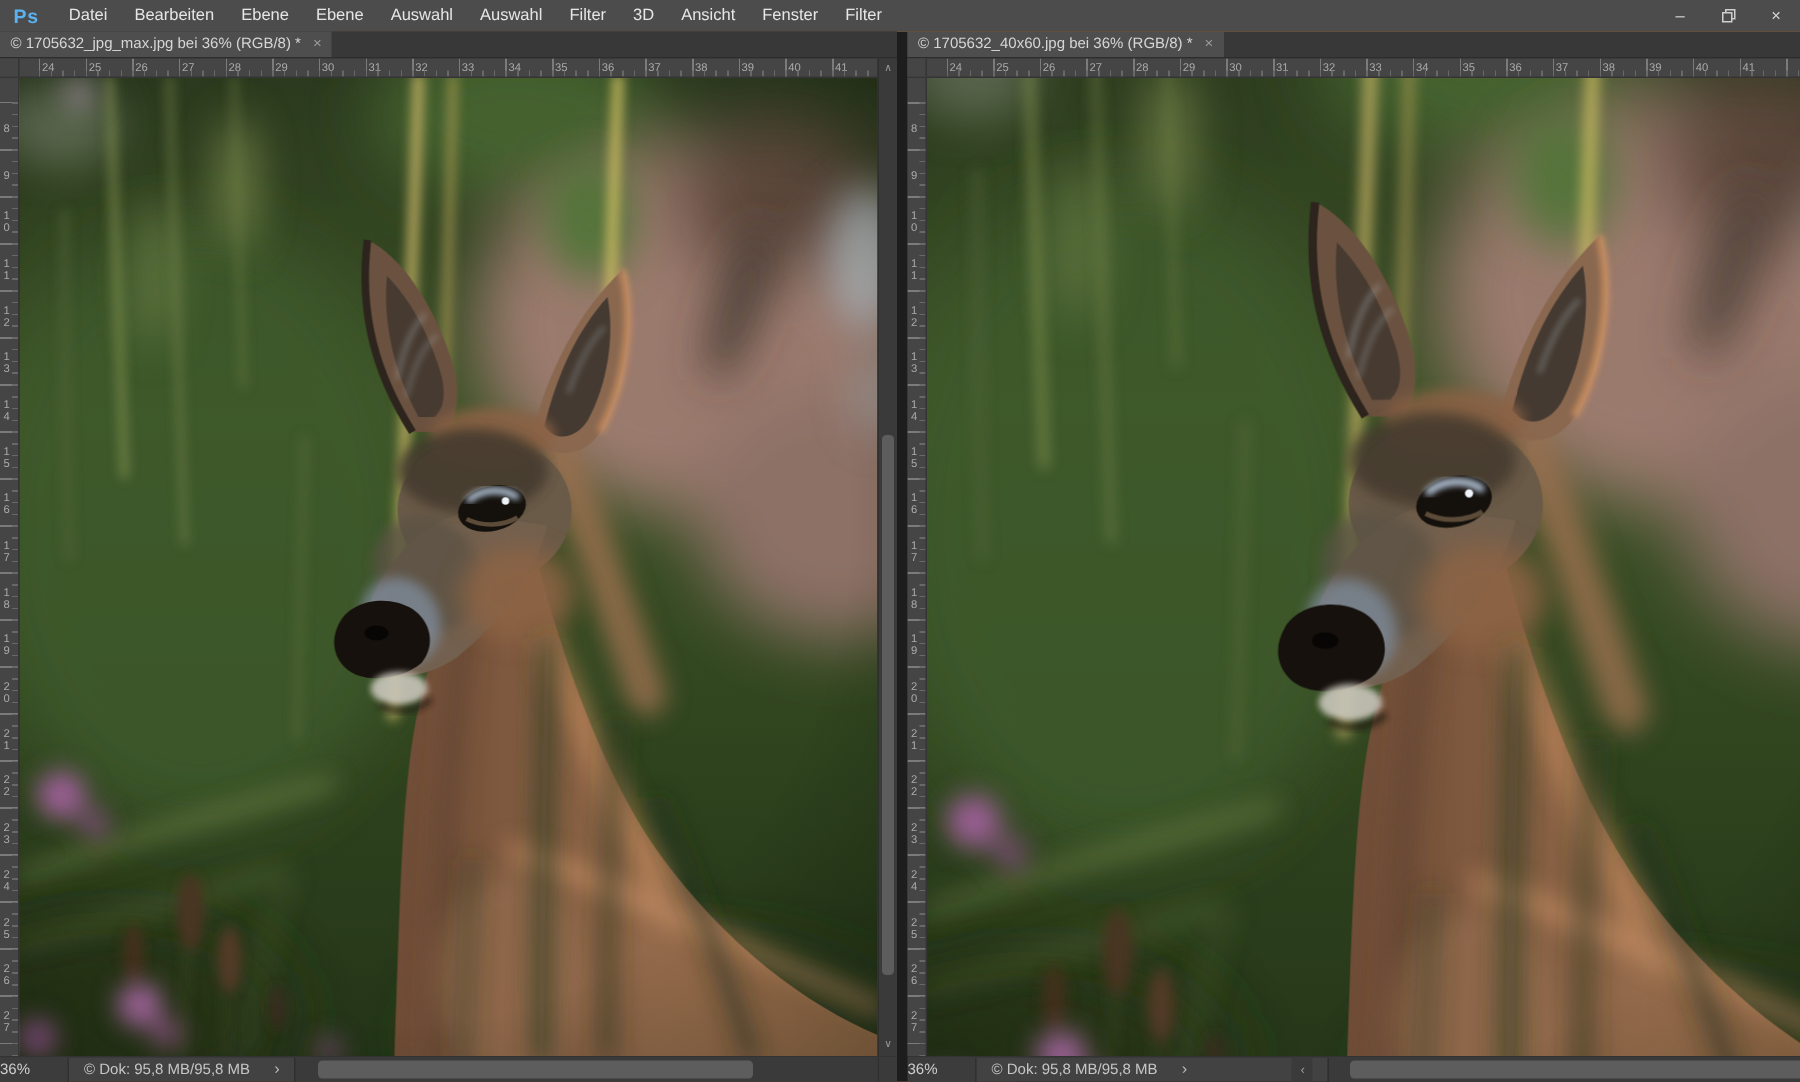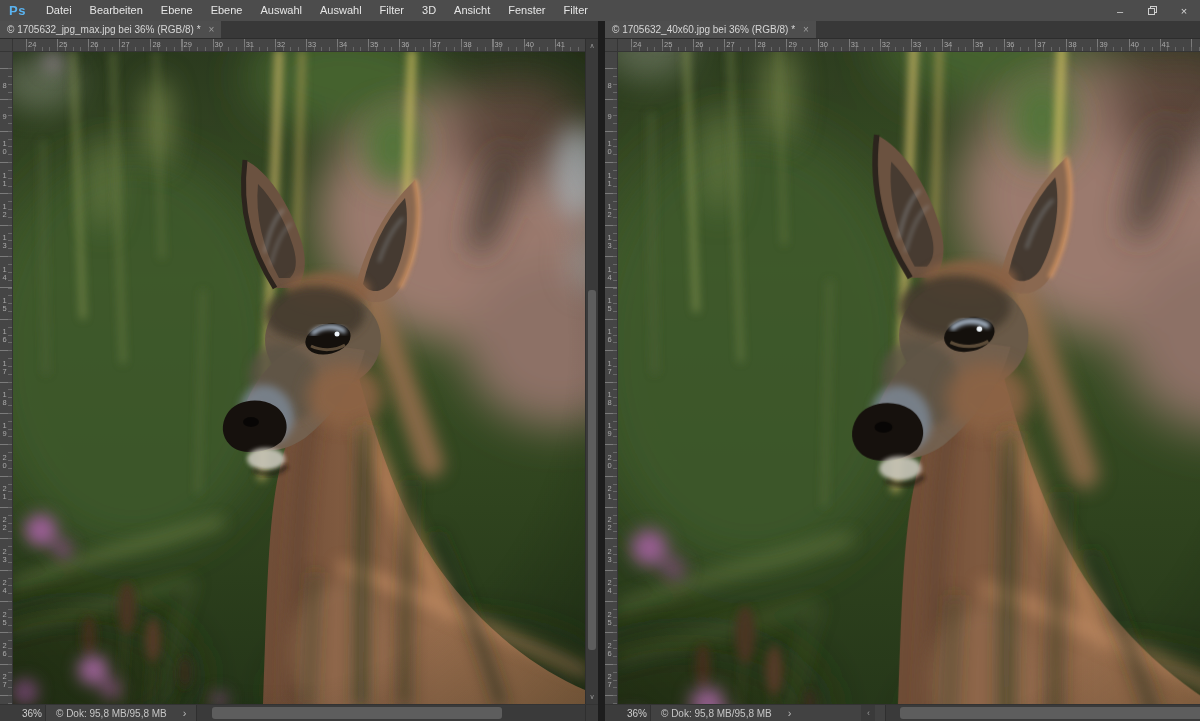--- a/index.html
+++ b/index.html
@@ -55,21 +55,21 @@
            border-left:1px solid #2f2f2f;box-sizing:border-box;}
   .vscroll .arr{position:absolute;left:0;right:0;text-align:center;color:#989898;
                 font-size:7px;height:10px;line-height:10px;}
   .arr-up{top:2px;}
   .arr-down{bottom:2px;}
   .vthumb{position:absolute;left:2px;right:2px;top:251px;height:360px;background:#5d5d5d;border-radius:3px;}
 
   .statusbar{position:absolute;left:0;right:0;bottom:0;height:17px;background:#424242;
              border-top:1px solid #333;box-sizing:border-box;display:flex;align-items:center;
              font-size:10px;color:#c9c9c9;}
-  .zoom-field{width:46px;align-self:stretch;display:flex;align-items:center;padding-left:22px;
+  .zoom-field{width:46px;align-self:stretch;display:flex;align-items:center;padding-left:0;
               background:#3c3c3c;border-right:1px solid #313131;box-sizing:border-box;color:#cecece;}
   .doc-info{margin-left:10px;white-space:nowrap;color:#c6c6c6;}
   .status-chevron{margin-left:16px;color:#b9b9b9;font-size:11px;line-height:11px;}
   .hscroll{flex:1;align-self:stretch;position:relative;background:#3a3a3a;margin-left:10px;
            border-left:1px solid #2f2f2f;box-sizing:border-box;}
   .hthumb{position:absolute;top:2px;bottom:2px;background:#5d5d5d;border-radius:3px;}
   .pane-left .hthumb{left:15px;width:290px;}
   .pane-right .hthumb{left:14px;right:16px;}
   .status-spacer{width:70px;}
   .hs-arrow{width:14px;align-self:stretch;display:flex;align-items:center;justify-content:center;

